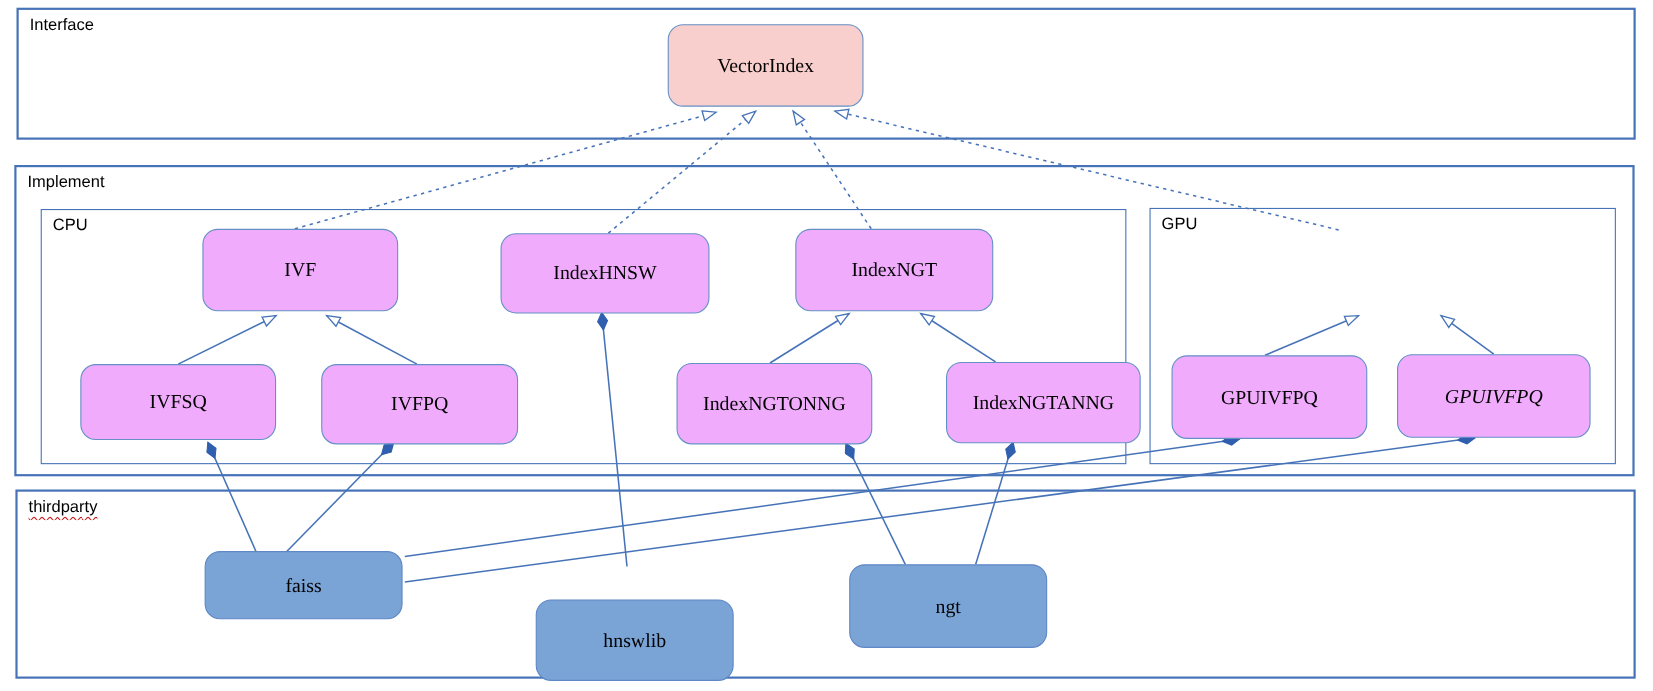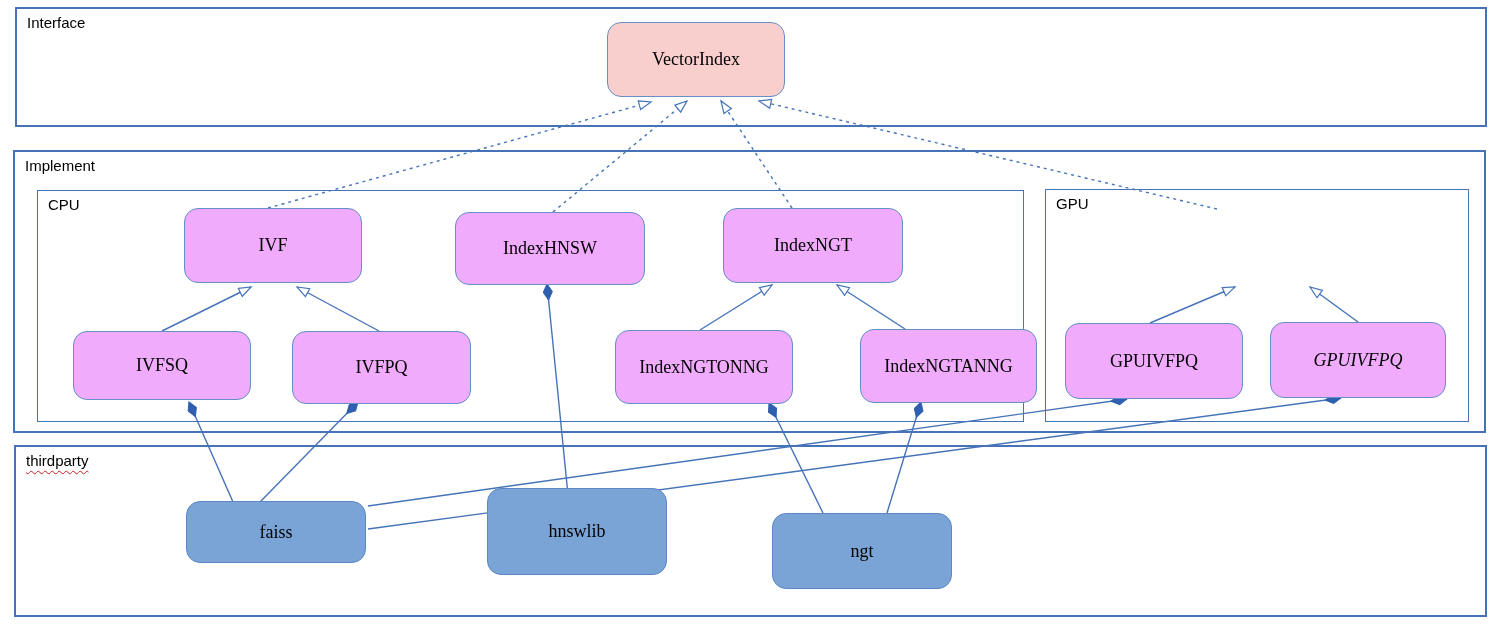--- a/index.html
+++ b/index.html
@@ -31,21 +31,21 @@
   #n-indexhnsw{left:455px;top:212px;width:190px;height:73px;}
   #n-indexngt{left:703px;top:208px;width:180px;height:75px;margin-left:20px;}
   #n-gpuivf{left:1172px;top:210px;width:178px;height:75px;}
   #n-ivfsq{left:73px;top:331px;width:178px;height:69px;}
   #n-ivfpq{left:292px;top:331px;width:179px;height:73px;}
   #n-indexngtonng{left:615px;top:330px;width:178px;height:74px;}
   #n-indexngtanng{left:828px;top:329px;width:177px;height:74px;margin-left:32px;}
   #n-gpuivfsq{left:1065px;top:323px;width:178px;height:76px;}
   #n-gpuivfpq{left:1270px;top:322px;width:176px;height:76px;font-style:italic;}
   #n-faiss{left:186px;top:501px;width:180px;height:62px;}
-  #n-hnswlib{left:487px;top:488px;width:180px;height:87px;}
+  #n-hnswlib{left:487px;top:545px;width:180px;height:74px;}
   #n-ngt{left:772px;top:513px;width:180px;height:76px;}
 </style>
 </head>
 <body>
 
 <div class="canvas">
 
   <div class="container" id="c-interface">
     <span class="clabel">Interface</span>
   </div>

